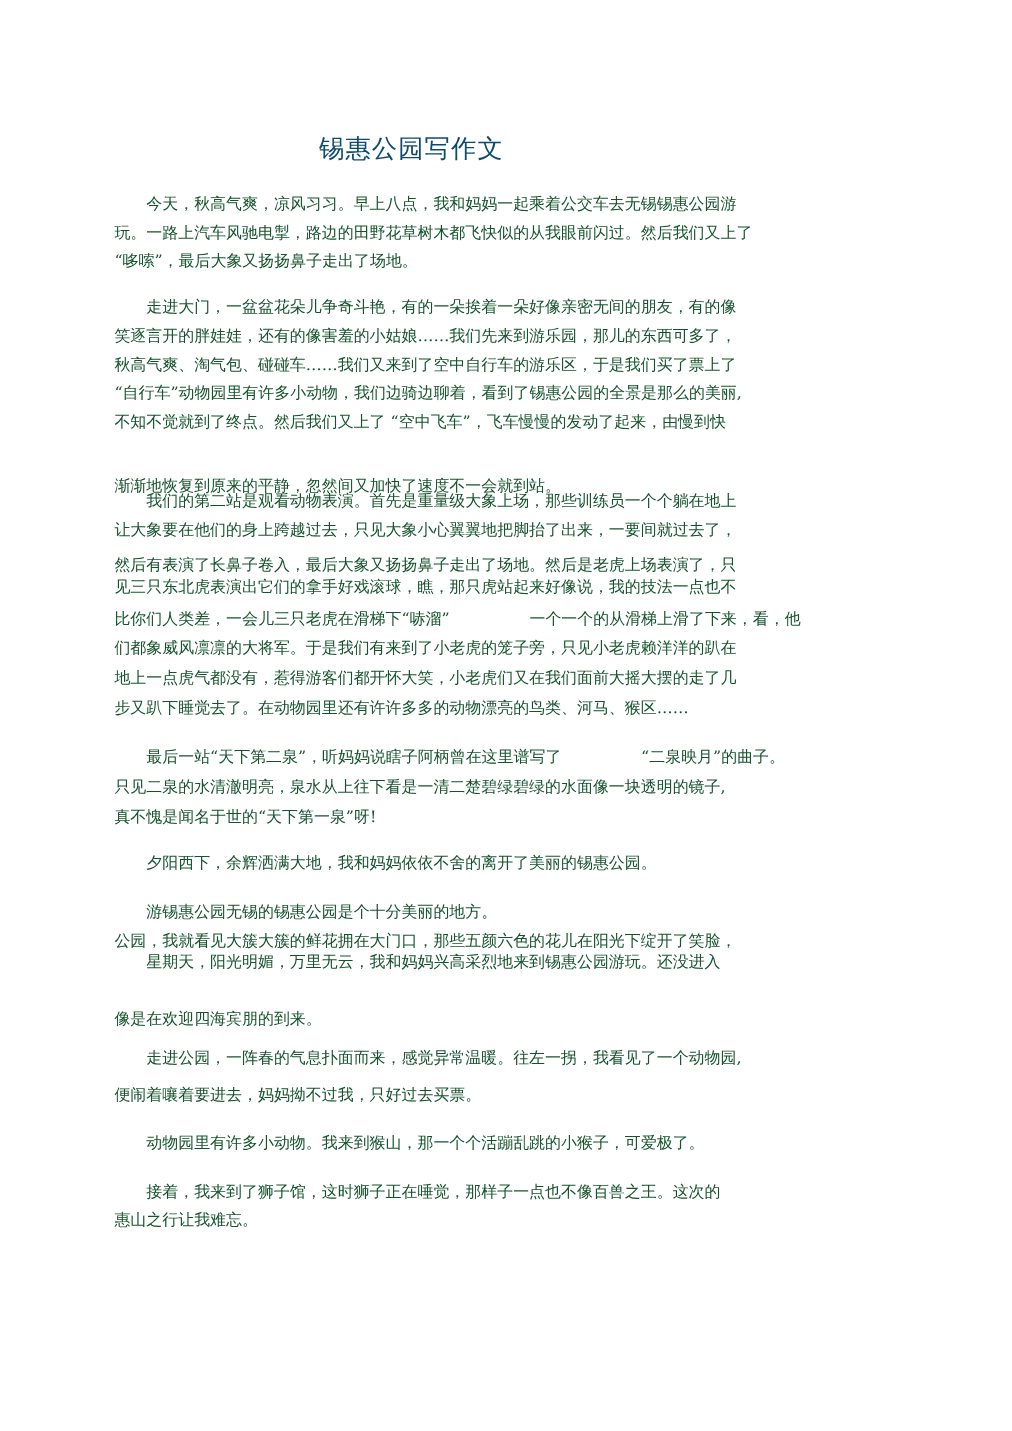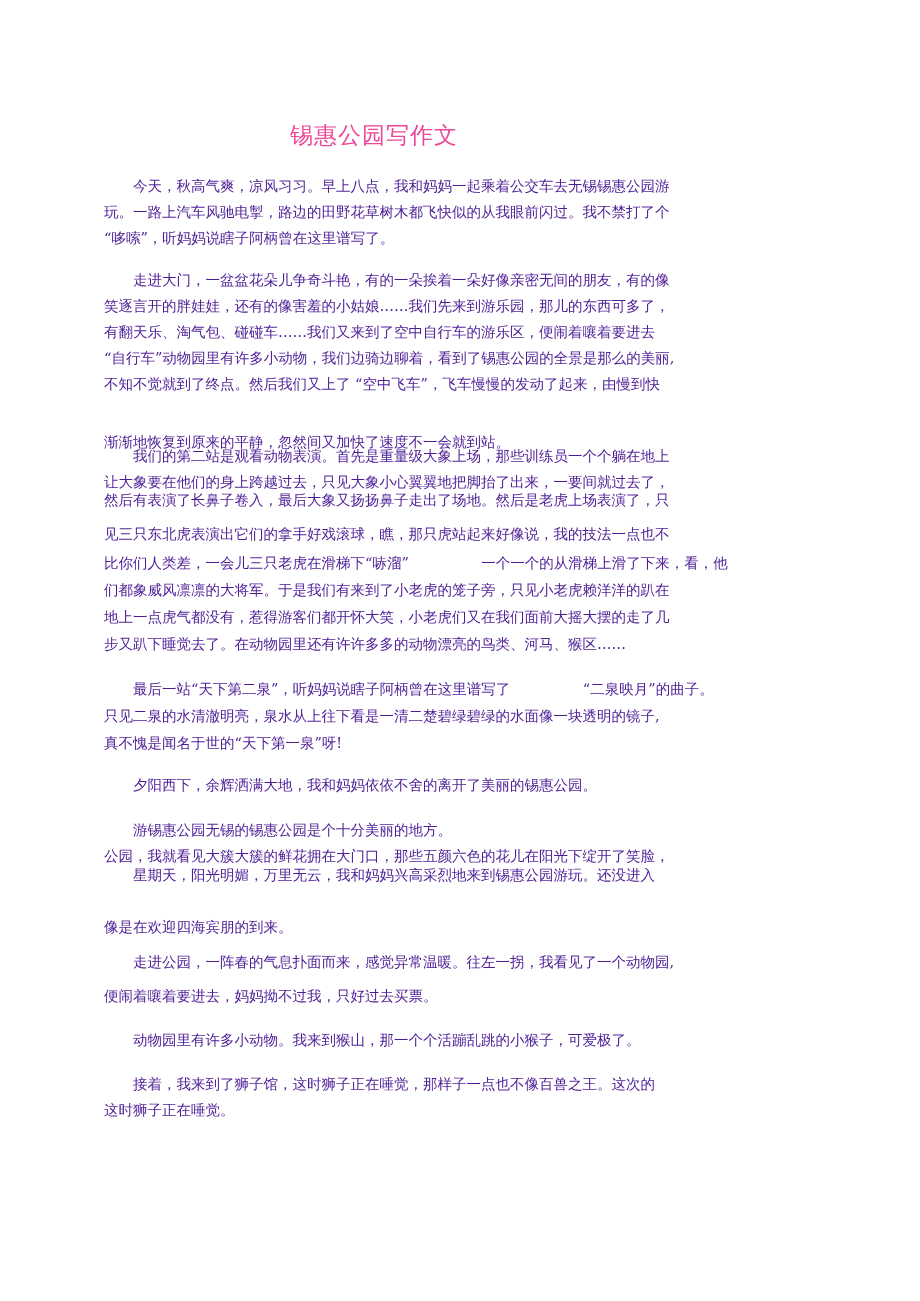--- a/index.html
+++ b/index.html
@@ -1,52 +1,52 @@
 <!DOCTYPE html>
 <html><head>
 <meta charset="utf-8">
 <style>
   html, body { margin: 0; padding: 0; background: #ffffff; }
   body { width: 920px; height: 1301px; position: relative; overflow: hidden;
          font-family: "DejaVu Serif", "Liberation Serif", serif; color: #1a1a1a; }
   .title { position: absolute; top: 120px; left: 0; width: 748px; text-align: center;
-           font-size: 23px; letter-spacing: 1px; color: #ec4899; }
+           font-size: 23px; letter-spacing: 1px; color: #0c4a6e; }
   .line { position: absolute; left: 104px; font-size: 14.5px; line-height: 20px;
-          white-space: nowrap; color: #4c1d95; }
+          white-space: nowrap; color: #14532d; }
 </style>
 </head>
 <body>
 
 <div>
   <div class="title">锡惠公园写作文</div>
   <div id="lines">
       <div class="line" style="top: 176px;">　　今天，秋高气爽，凉风习习。早上八点，我和妈妈一起乘着公交车去无锡锡惠公园游</div>
-      <div class="line" style="top: 202px;">玩。一路上汽车风驰电掣，路边的田野花草树木都飞快似的从我眼前闪过。我不禁打了个</div>
-      <div class="line" style="top: 228px;">“哆嗦”，听妈妈说瞎子阿柄曾在这里谱写了。</div>
+      <div class="line" style="top: 202px;">玩。一路上汽车风驰电掣，路边的田野花草树木都飞快似的从我眼前闪过。然后我们又上了</div>
+      <div class="line" style="top: 228px;">“哆嗦”，最后大象又扬扬鼻子走出了场地。</div>
       <div class="line" style="top: 270px;">　　走进大门，一盆盆花朵儿争奇斗艳，有的一朵挨着一朵好像亲密无间的朋友，有的像</div>
       <div class="line" style="top: 296px;">笑逐言开的胖娃娃，还有的像害羞的小姑娘……我们先来到游乐园，那儿的东西可多了，</div>
-      <div class="line" style="top: 322px;">有翻天乐、淘气包、碰碰车……我们又来到了空中自行车的游乐区，便闹着嚷着要进去</div>
+      <div class="line" style="top: 322px;">秋高气爽、淘气包、碰碰车……我们又来到了空中自行车的游乐区，于是我们买了票上了</div>
       <div class="line" style="top: 348px;">“自行车”动物园里有许多小动物，我们边骑边聊着，看到了锡惠公园的全景是那么的美丽,</div>
       <div class="line" style="top: 374px;">不知不觉就到了终点。然后我们又上了 “空中飞车”，飞车慢慢的发动了起来，由慢到快</div>
       <div class="line" style="top: 400px; margin-top: 32px;">渐渐地恢复到原来的平静，忽然间又加快了速度不一会就到站。</div>
       <div class="line" style="top: 446px;">　　我们的第二站是观看动物表演。首先是重量级大象上场，那些训练员一个个躺在地上</div>
       <div class="line" style="top: 472px;">让大象要在他们的身上跨越过去，只见大象小心翼翼地把脚抬了出来，一要间就过去了，</div>
-      <div class="line" style="top: 490px;">然后有表演了长鼻子卷入，最后大象又扬扬鼻子走出了场地。然后是老虎上场表演了，只</div>
+      <div class="line" style="top: 504px;">然后有表演了长鼻子卷入，最后大象又扬扬鼻子走出了场地。然后是老虎上场表演了，只</div>
       <div class="line" style="top: 524px;">见三只东北虎表演出它们的拿手好戏滚球，瞧，那只虎站起来好像说，我的技法一点也不</div>
       <div class="line" style="top: 553px;">比你们人类差，一会儿三只老虎在滑梯下“哧溜”　　　　　一个一个的从滑梯上滑了下来，看，他</div>
       <div class="line" style="top: 580px;">们都象威风凛凛的大将军。于是我们有来到了小老虎的笼子旁，只见小老虎赖洋洋的趴在</div>
       <div class="line" style="top: 607px;">地上一点虎气都没有，惹得游客们都开怀大笑，小老虎们又在我们面前大摇大摆的走了几</div>
       <div class="line" style="top: 634px;">步又趴下睡觉去了。在动物园里还有许许多多的动物漂亮的鸟类、河马、猴区……</div>
       <div class="line" style="top: 679px;">　　最后一站“天下第二泉”，听妈妈说瞎子阿柄曾在这里谱写了　　　　　“二泉映月”的曲子。</div>
       <div class="line" style="top: 706px;">只见二泉的水清澈明亮，泉水从上往下看是一清二楚碧绿碧绿的水面像一块透明的镜子,</div>
       <div class="line" style="top: 733px;">真不愧是闻名于世的“天下第一泉”呀!</div>
       <div class="line" style="top: 775px;">　　夕阳西下，余辉洒满大地，我和妈妈依依不舍的离开了美丽的锡惠公园。</div>
       <div class="line" style="top: 820px;">　　游锡惠公园无锡的锡惠公园是个十分美丽的地方。</div>
       <div class="line" style="top: 865px;">　　星期天，阳光明媚，万里无云，我和妈妈兴高采烈地来到锡惠公园游玩。还没进入</div>
       <div class="line" style="top: 846px; text-align: right;">公园，我就看见大簇大簇的鲜花拥在大门口，那些五颜六色的花儿在阳光下绽开了笑脸，</div>
       <div class="line" style="top: 917px;">像是在欢迎四海宾朋的到来。</div>
       <div class="line" style="top: 952px;">　　走进公园，一阵春的气息扑面而来，感觉异常温暖。往左一拐，我看见了一个动物园,</div>
       <div class="line" style="top: 986px;">便闹着嚷着要进去，妈妈拗不过我，只好过去买票。</div>
       <div class="line" style="top: 1030px;">　　动物园里有许多小动物。我来到猴山，那一个个活蹦乱跳的小猴子，可爱极了。</div>
       <div class="line" style="top: 1074px;">　　接着，我来到了狮子馆，这时狮子正在唾觉，那样子一点也不像百兽之王。这次的</div>
-      <div class="line" style="top: 1100px;">这时狮子正在唾觉。</div>
+      <div class="line" style="top: 1100px;">惠山之行让我难忘。</div>
     </div>
 </div>
 
 </body></html>

